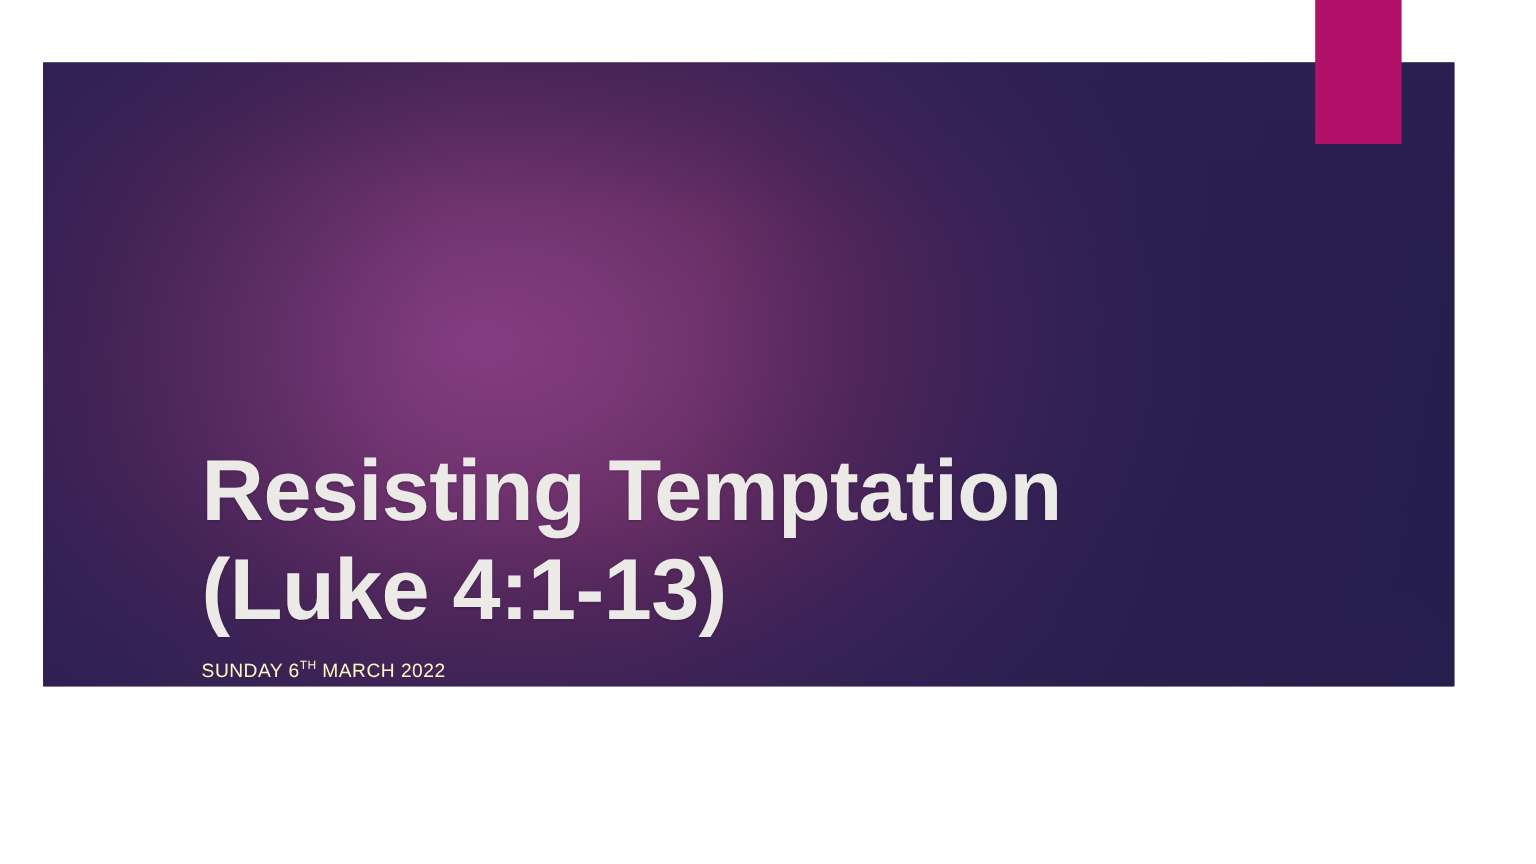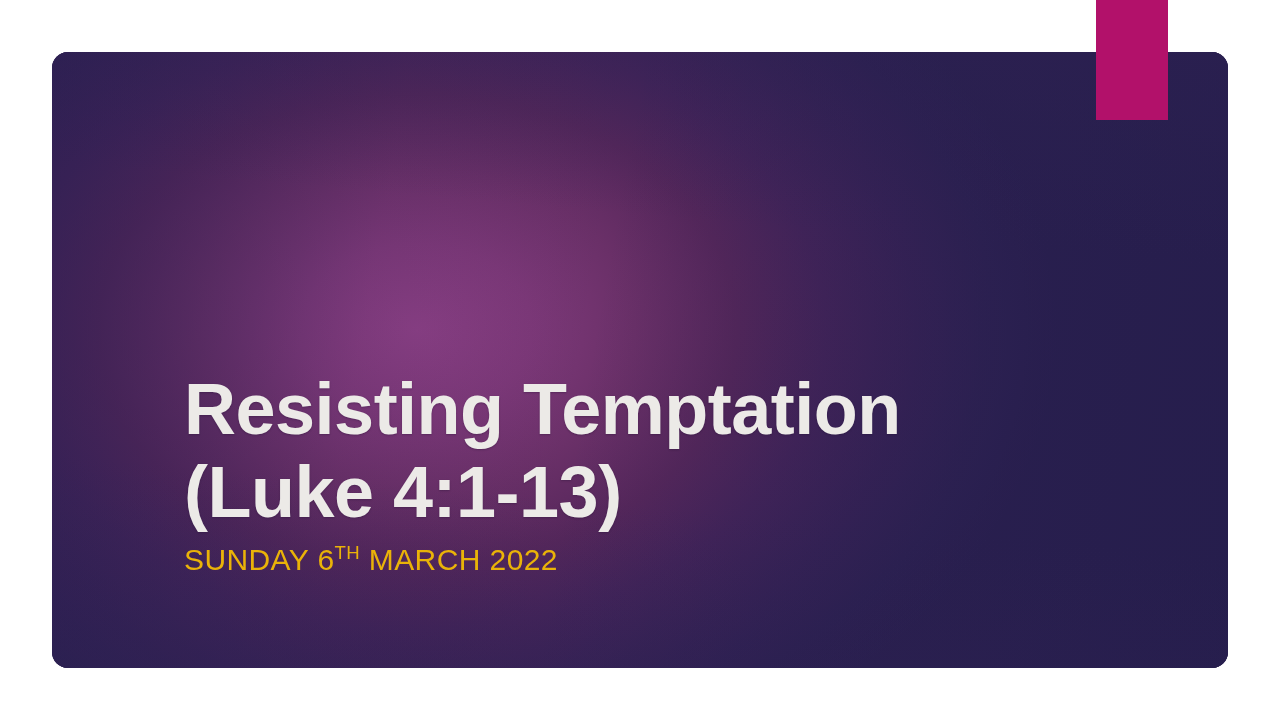--- a/index.html
+++ b/index.html
@@ -17,27 +17,26 @@
   #slide-canvas {
     position: relative;
     width: 1280px;
     height: 720px;
     background: #ffffff;
   }
 
   
   #slide-surface {
     position: absolute;
-    left: 52px;
+    left: 36px;
     top: 52px;
     width: 1176px;
-    height: 616px;
+    height: 520px;
     overflow: hidden;
     background-color: #2b2050;
-    border-radius: 16px;
   }
 
   
   #slide-surface .bg-radial {
     position: absolute;
     inset: 0;
     background:
       radial-gradient(ellipse 640px 470px at 31% 45%,
         #8a3f84 0%,
         #7c3878 18%,
@@ -87,23 +86,23 @@
     font-weight: bold;
     line-height: 83px;
     letter-spacing: -0.5px;
     white-space: pre-line;
     text-shadow: 0 1px 2px rgba(30,15,45,0.30);
   }
 
   #slide-subtitle {
     margin: 0;
     padding-top: 12px;
-    color: #eab308;
+    color: #fef9c3;
     font-family: "Liberation Sans", sans-serif;
-    font-size: 30px;
+    font-size: 16px;
     font-weight: normal;
     letter-spacing: 0.4px;
     line-height: 28px;
     white-space: nowrap;
   }
   #slide-subtitle sup {
     font-size: 0.62em;
     vertical-align: super;
     line-height: 0;
   }

